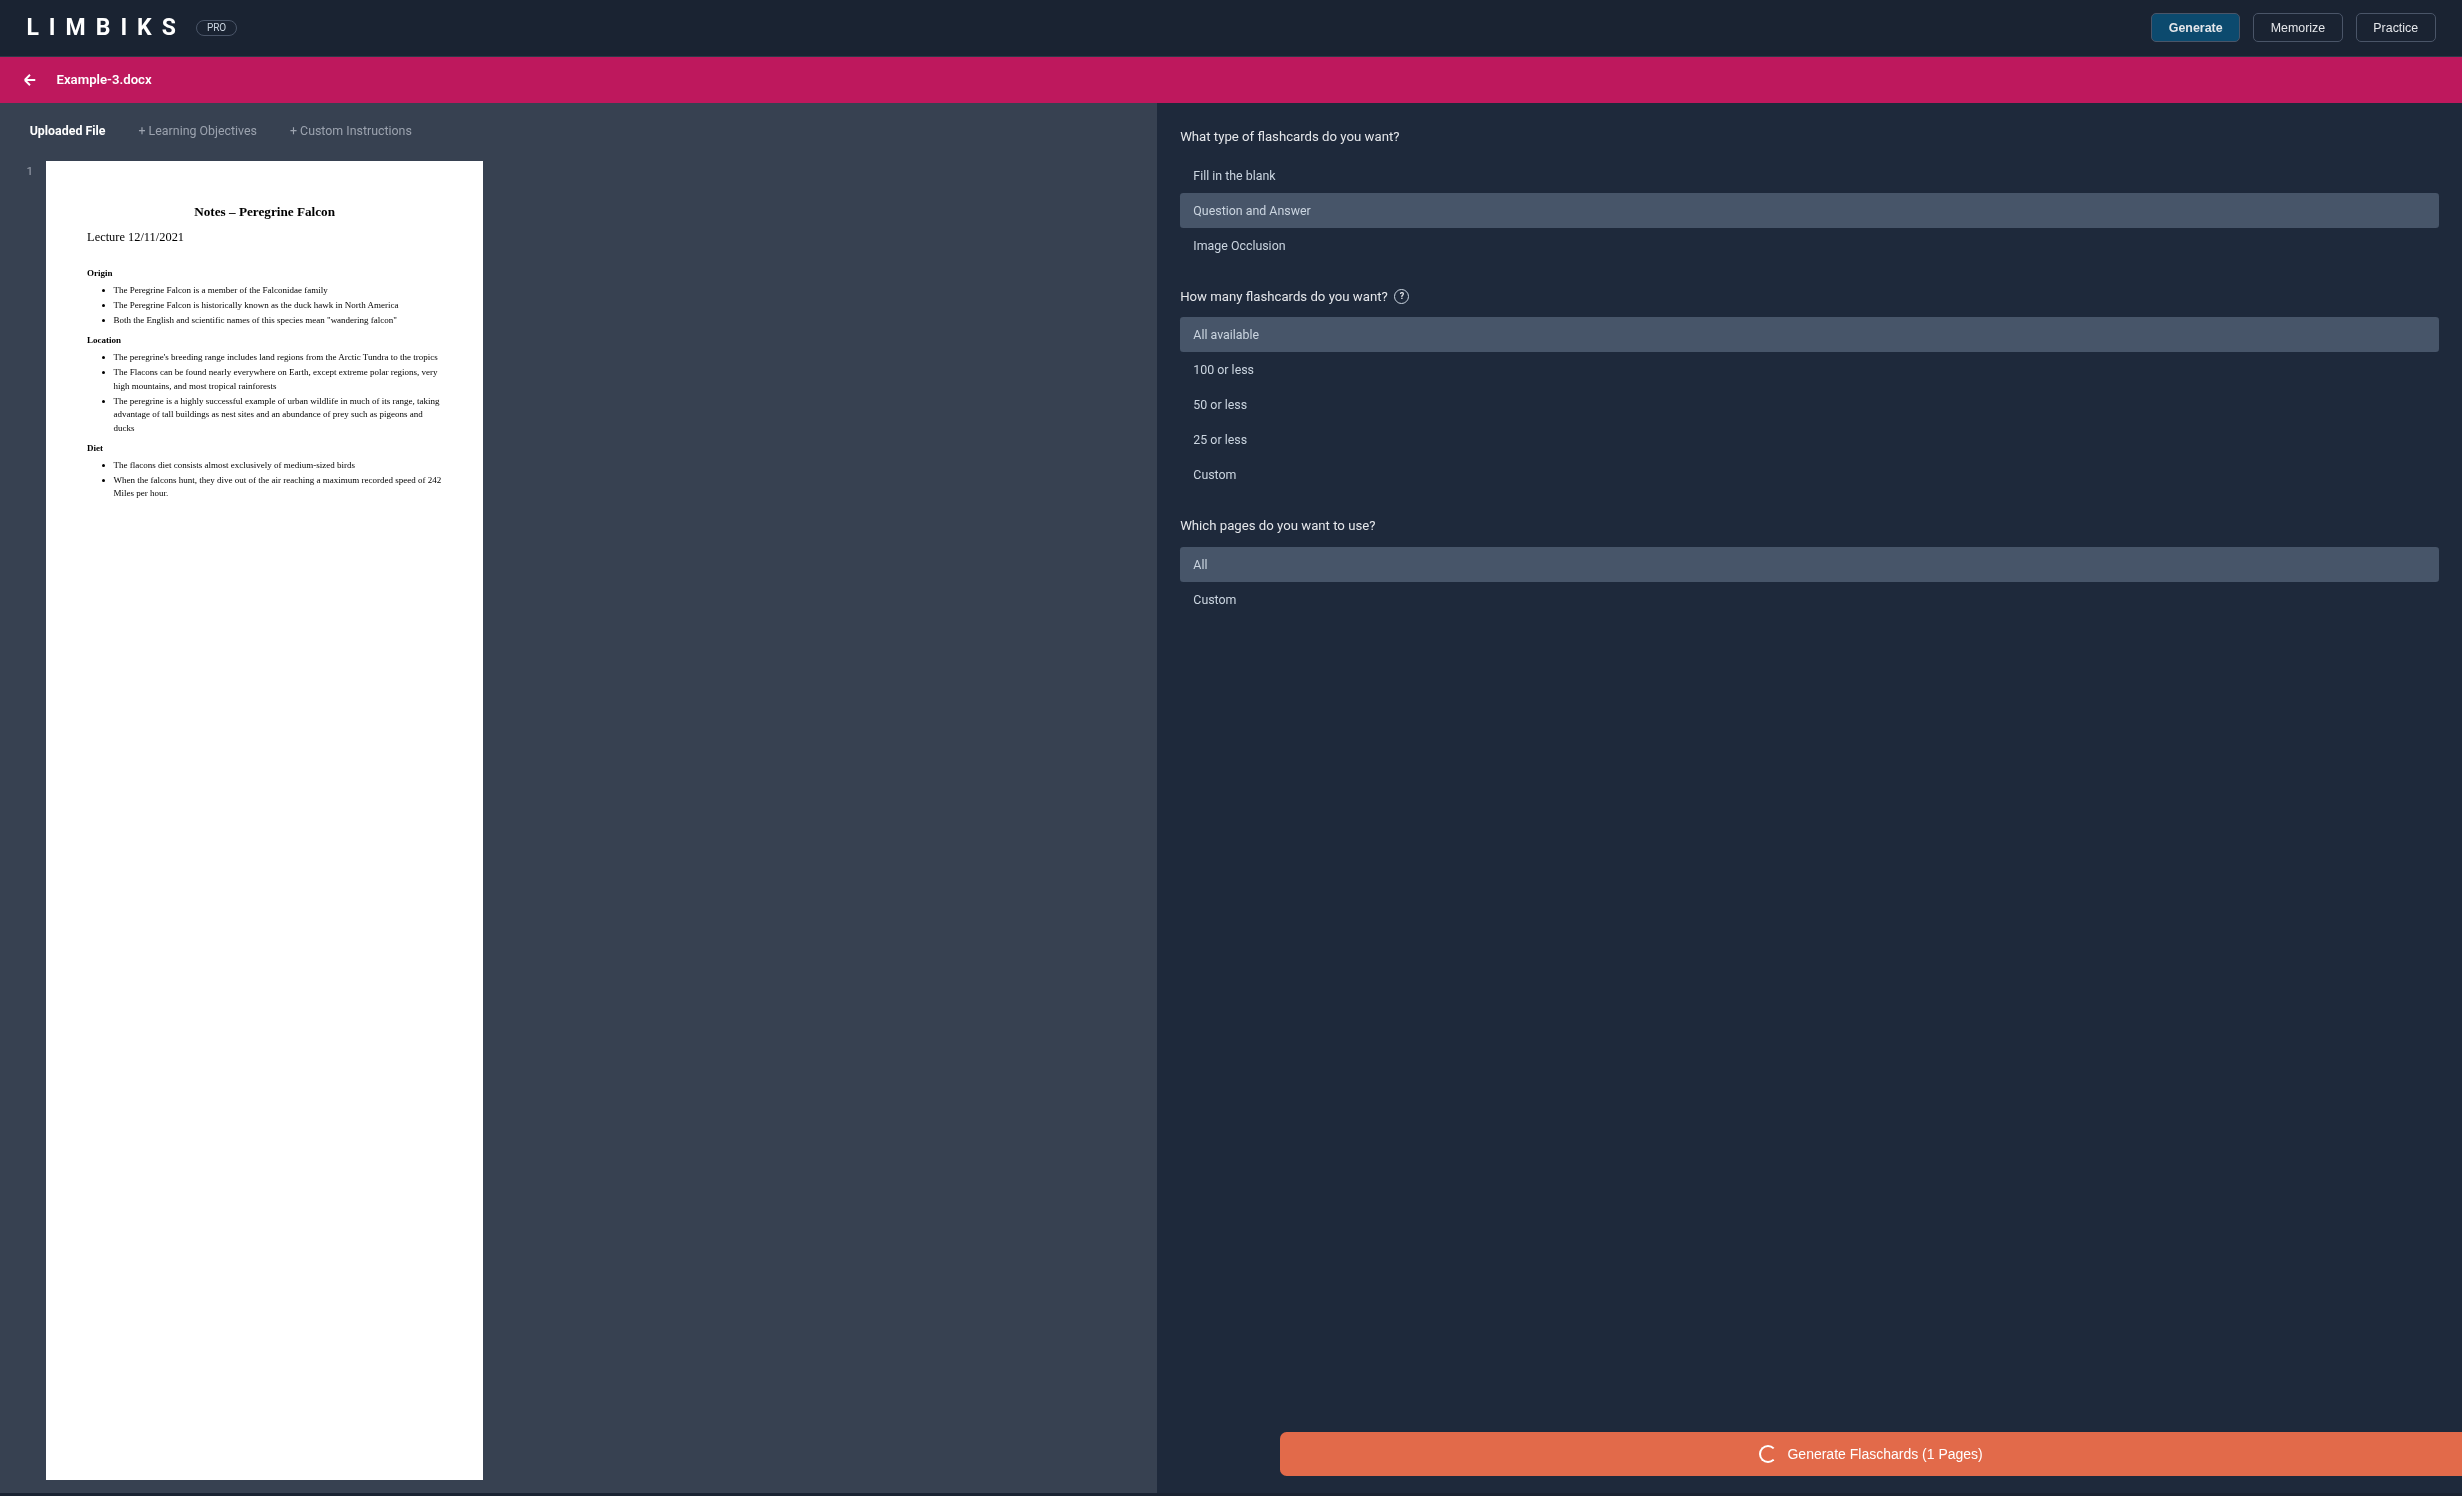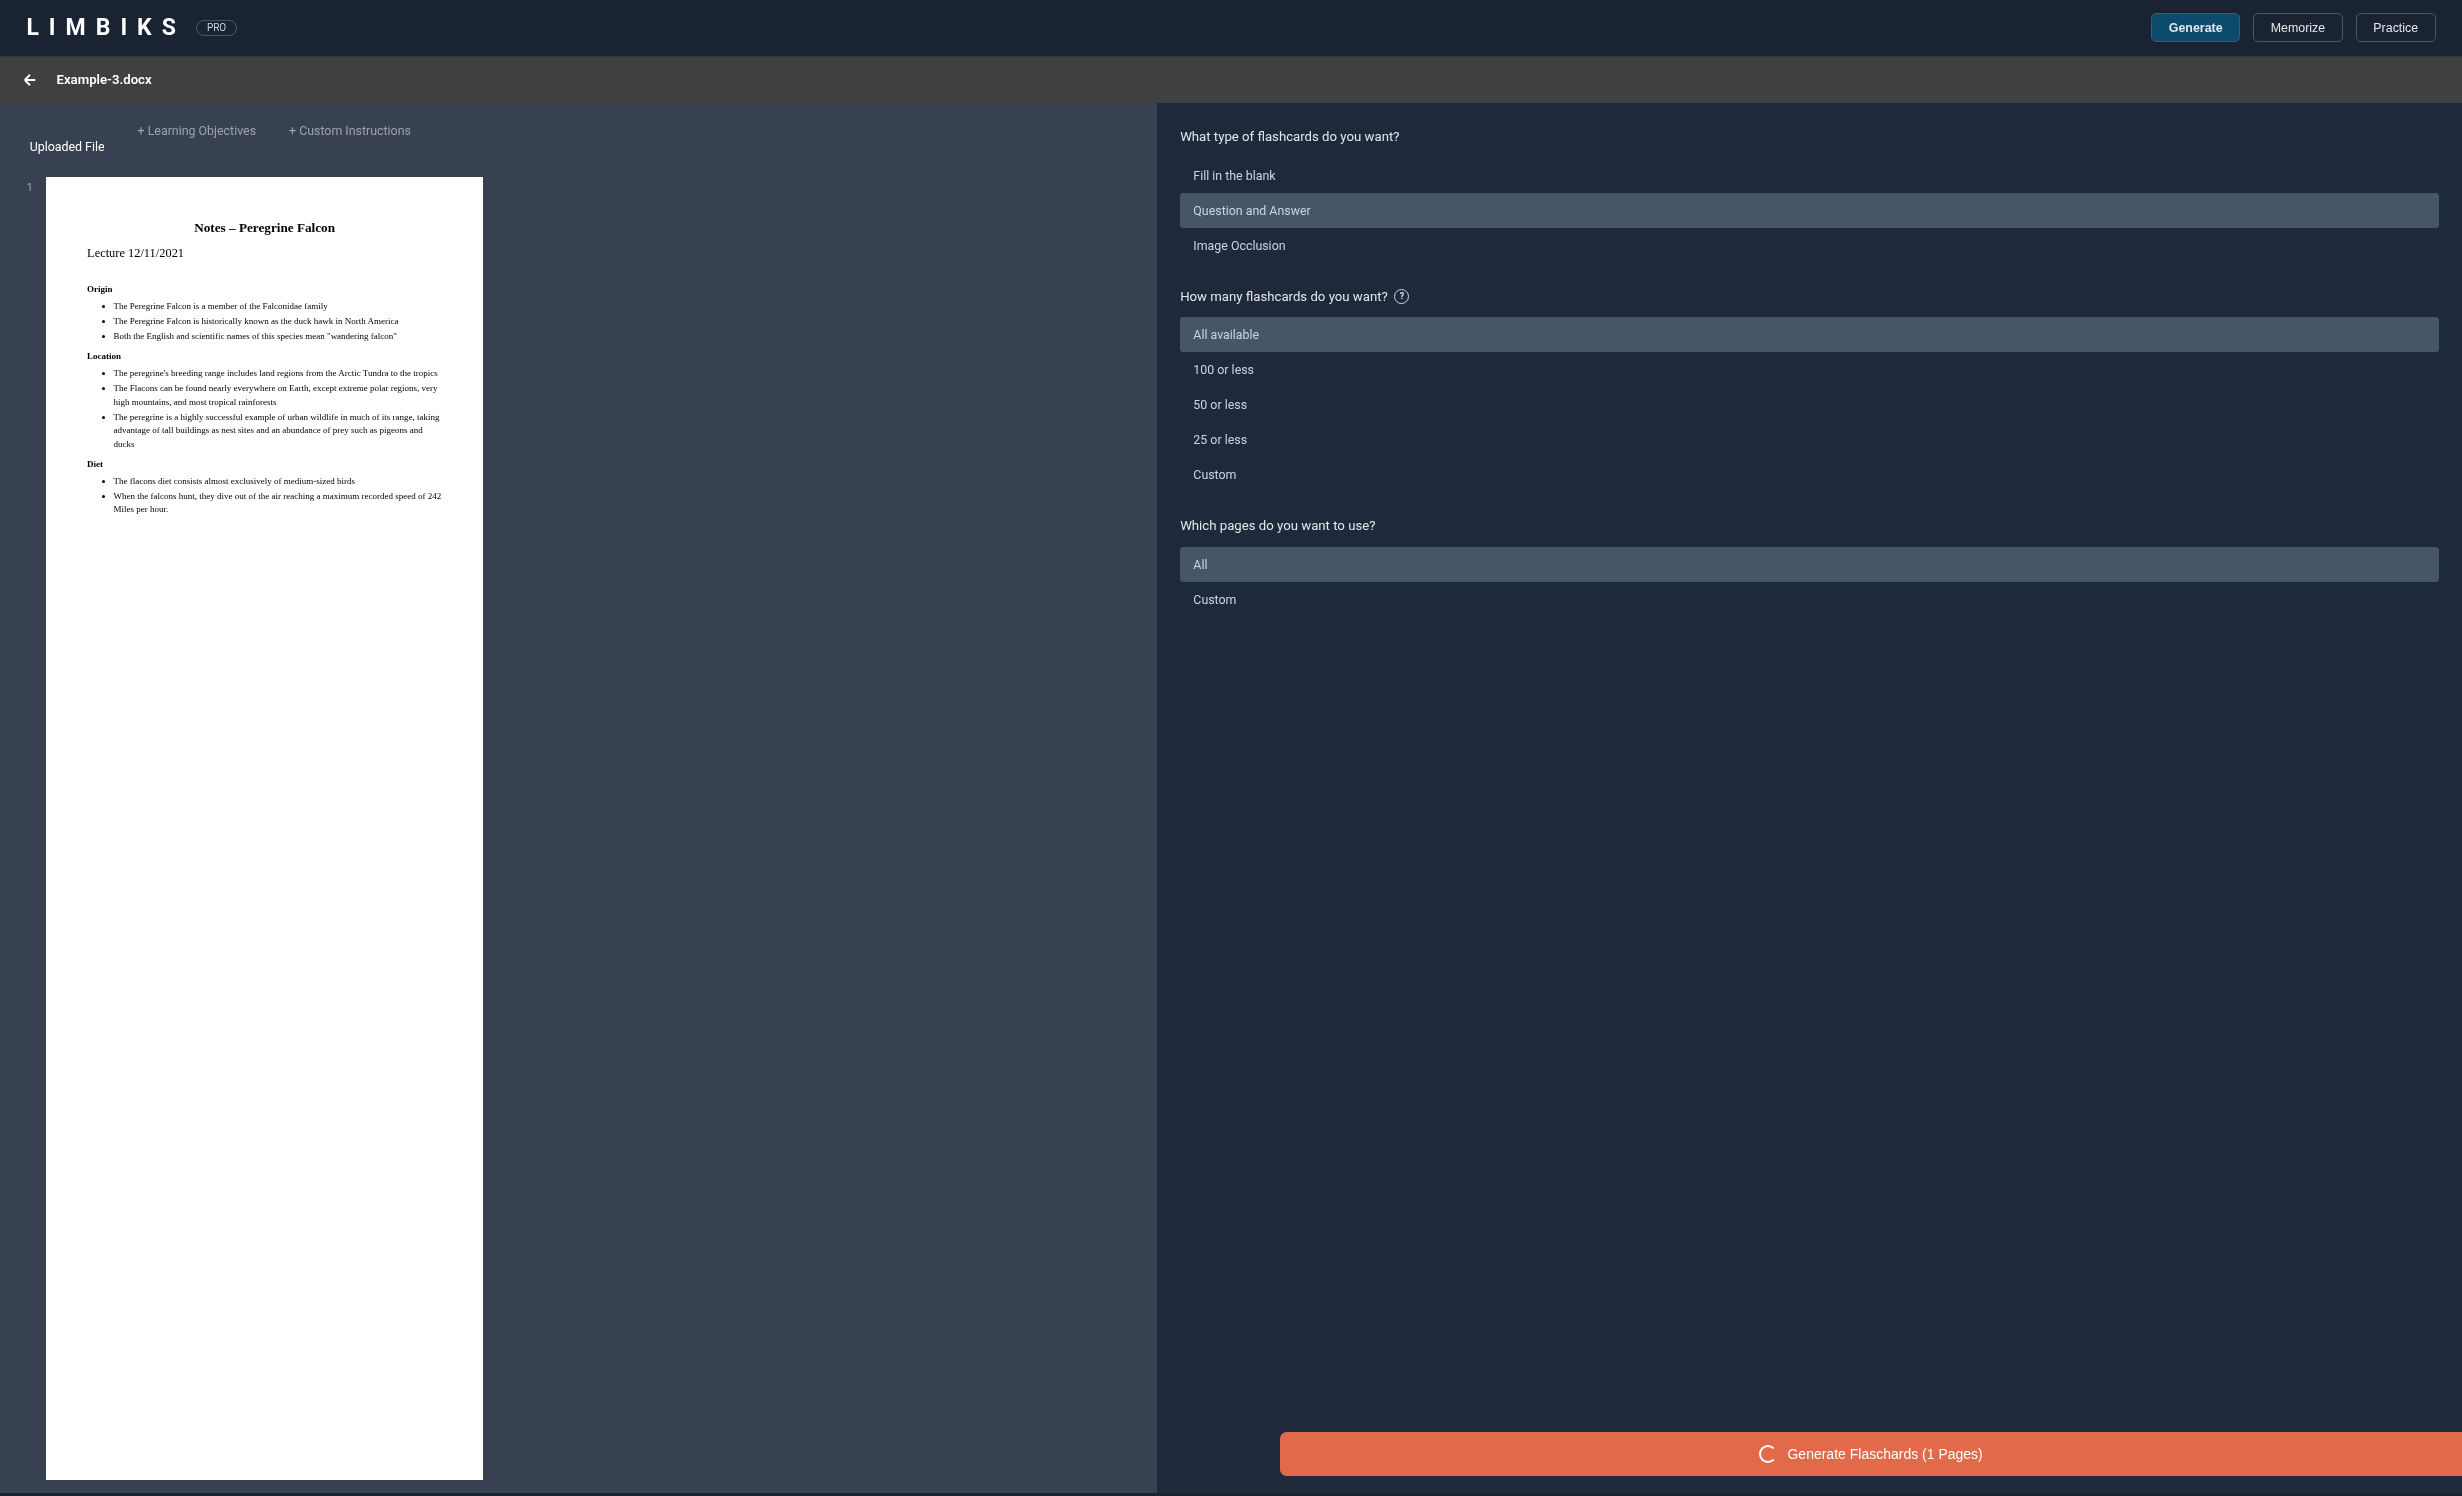--- a/index.html
+++ b/index.html
@@ -54,21 +54,21 @@
       cursor: pointer;
     }
     .nav-btn.active {
       background: #0c4a6e;
       font-weight: bold;
     }
     .subheader {
       display: flex;
       align-items: center;
       padding: 13.2px 20px;
-      background: #404040;
+      background: #be185d;
       gap: 16.5px;
     }
     .back-arrow {
       width: 20px;
       height: 20px;
       display: flex;
       align-items: center;
       justify-content: center;
       cursor: pointer;
     }
@@ -93,22 +93,21 @@
       gap: 26.4px;
     }
     .tab {
       padding: 6.6px 3.3px 10px;
       color: #9ca3af;
       font-size: 12.4px;
       cursor: pointer;
     }
     .tab.active {
       color: white;
-      font-weight: 400;
-      margin-top: 16px;
+      font-weight: 700;
     }
     .doc-area {
       display: flex;
       flex: 1;
       padding: 13.2px 26.4px;
       gap: 13.2px;
       overflow: auto;
     }
     .page-num {
       color: #9ca3af;

